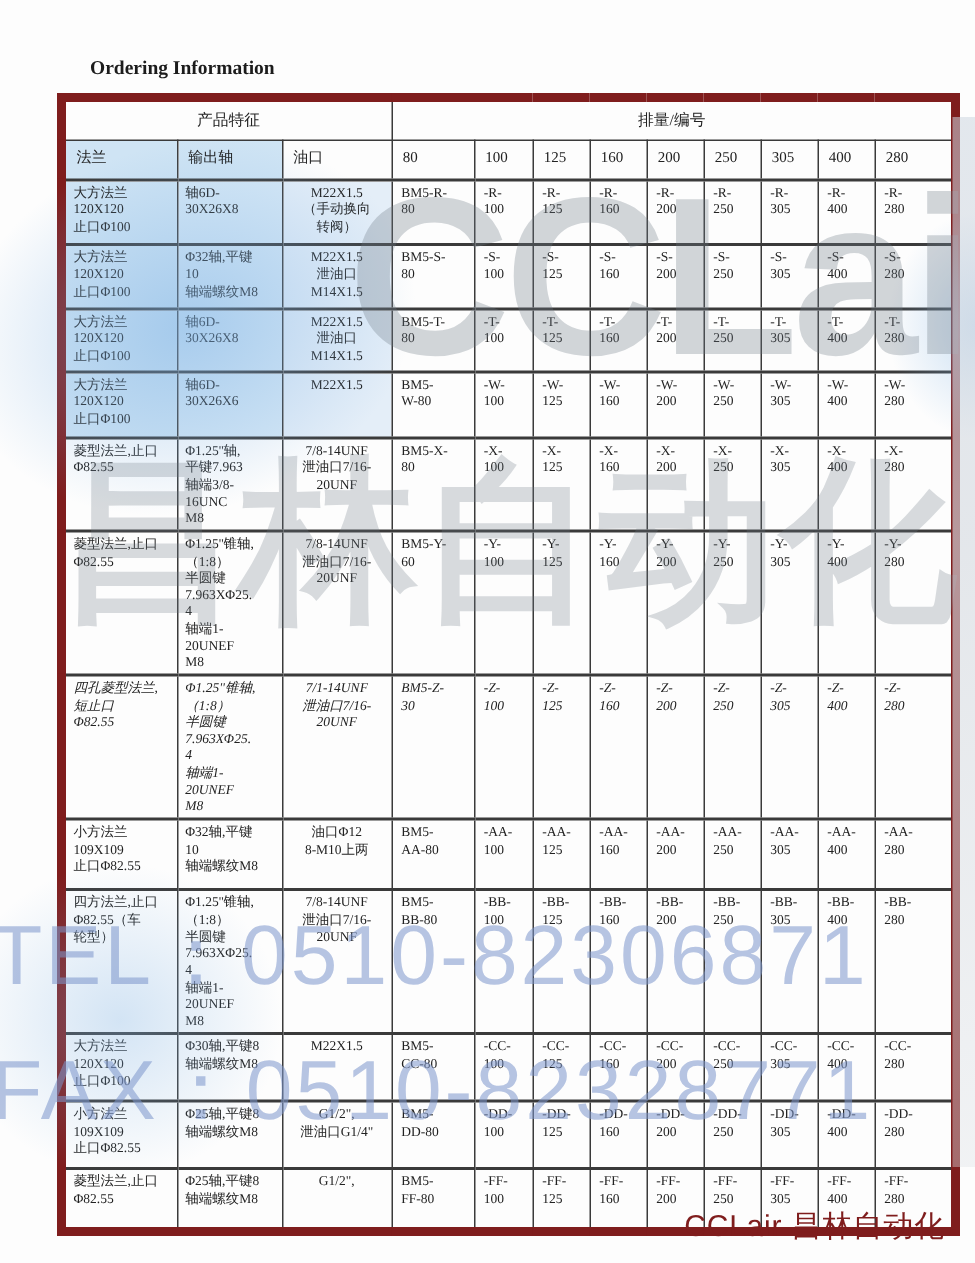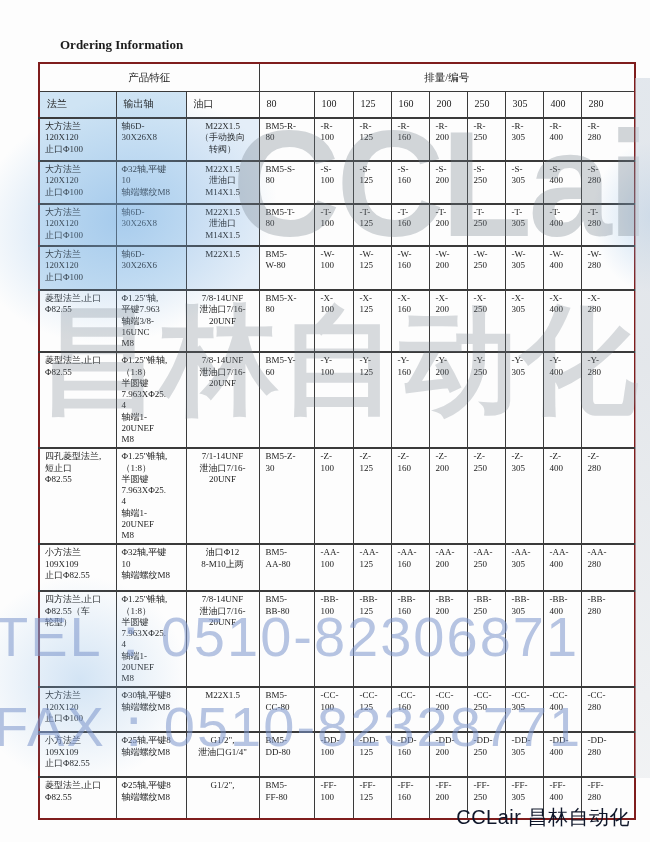--- a/index.html
+++ b/index.html
@@ -17,21 +17,21 @@
     font-size:16px;font-weight:bold;letter-spacing:.5px;
   }
   .subtitle{
     position:absolute;left:60px;top:37px;
     font-size:13px;font-weight:bold;
   }
   
   #order-table{
     position:absolute;left:38px;top:62px;width:596px;
     border-collapse:collapse;table-layout:fixed;
-    border:2px solid #7f1d1d;
+    border:6px solid #7f1d1d;
     font-size:9px;line-height:1.25;
   }
   #order-table th,#order-table td{
     border:1px solid #3a3a3a;
     padding:2px 2px 2px 5px;
     font-weight:400;
     vertical-align:top;
     text-align:left;
     white-space:pre-line;
     overflow:hidden;
@@ -85,21 +85,21 @@
   .wm-tel{top:600px;}
   .wm-fax{top:690px;}
   .edge-right{
     right:0;top:78px;width:15px;height:700px;
     background:linear-gradient(180deg,rgba(205,214,224,.55),rgba(214,219,225,.65) 40%,rgba(222,226,230,.4));
   }
   
   .footer-brand{
     position:absolute;right:20px;top:804px;
     font-family:"Liberation Sans","DejaVu Sans",sans-serif;
-    font-size:20px;font-weight:500;color:#0f172a;letter-spacing:.5px;
+    font-size:20px;font-weight:500;color:#7f1d1d;letter-spacing:.5px;
   }
 </style>
 </head>
 <body>
 
 <div id="page">
 
   <div class="subtitle">Ordering Information</div>
 
   <table id="order-table">
@@ -305,21 +305,21 @@
 200</td>
           <td class="code">-Y-
 250</td>
           <td class="code">-Y-
 305</td>
           <td class="code">-Y-
 400</td>
           <td class="code">-Y-
 280</td>
         </tr>
-        <tr style="height: 86px;">
+        <tr style="height: 86px; font-style: italic;">
           <td class="feat">四孔菱型法兰,
 短止口
 Φ82.55</td>
           <td class="feat">Φ1.25''锥轴,
 （1:8）
 半圆键
 7.963XΦ25.
 4
 轴端1-
 20UNEF

